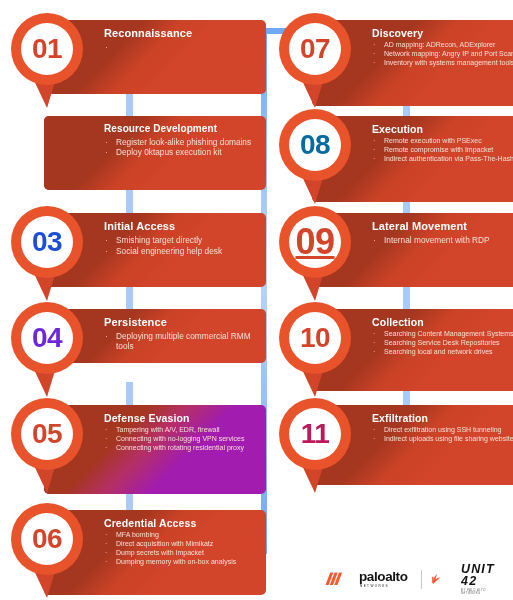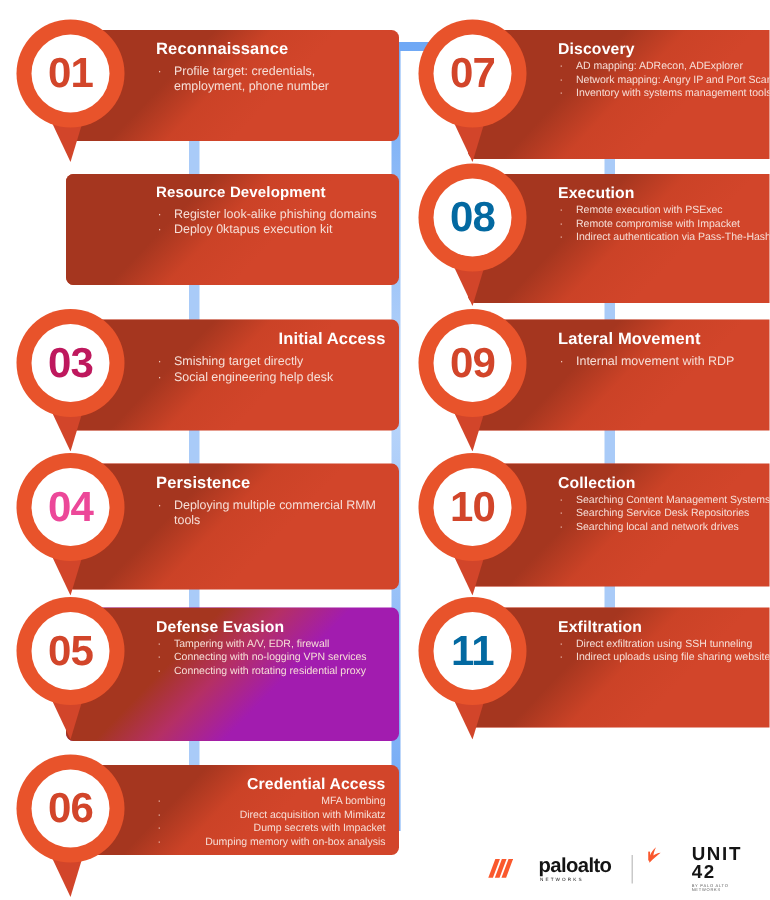--- a/index.html
+++ b/index.html
@@ -95,21 +95,21 @@
     font-weight: bold; font-size: 13.5px; color: #141414;
     letter-spacing: -0.4px; display: block;
   }
   .pan-sub {
     font-size: 3.1px; color: #141414; letter-spacing: 1.4px;
     display: block; margin-top: 1px; margin-left: 1px;
   }
   .divider {
     width: 1px; height: 19px; background: #C9C9C9; margin: 0 11px 0 13px;
   }
-  .logo-u42 { display: flex; gap: 19px; }
+  .logo-u42 { display: flex; align-items: center; gap: 19px; font-style: italic; }
   .u42-words { line-height: 1; }
   .u42-name {
     font-weight: bold; font-size: 12.5px; color: #141414;
     letter-spacing: 1.1px; display: block;
   }
   .u42-sub {
     font-size: 2.7px; color: #5b5b5b; letter-spacing: 0.5px;
     display: block; margin-top: 2px;
   }
 </style>
@@ -149,21 +149,21 @@
     <path d="M 232 551 L 264 551 L 264 31 L 296 31" fill="none" stroke="url(#bluefade2)" stroke-width="6" stroke-linecap="butt" stroke-linejoin="miter"></path>
   </svg>
 
   <div id="steps-host">
       <div class="step" style="left: 10px; top: 12px; width: 258px; height: 100px;">
         <div class="card" style="width: 222px; height: 74px; background: rgb(210, 69, 42);">
           <div class="shade"></div>
           <div class="card-inner">
             <div class="card-title" style="font-size: 11px;">Reconnaissance</div>
             <ul class="bullets" style="font-size: 8.3px;">
-              <li><span class="dot">·</span><span>Profile target: credentials, employment, phone number</span></li>
+              <li><span class="dot">·</span></li>
             </ul>
           </div>
         </div>
         <div class="pin" style="width: 74px; height: 96px;"><svg width="74" height="96" viewBox="0 0 74 96">
             <path d="M20 60 L37 96 L47 63 Z" fill="#D2452A"></path>
             <circle cx="37" cy="37" r="36" fill="#E8532B"></circle>
             <circle cx="37" cy="37" r="26" fill="#ffffff"></circle>
           </svg><div class="pin-num" style="top: 20px; font-size: 28px; line-height: 34px; color: rgb(210, 69, 42);">01</div></div>
       </div>
       <div class="step" style="left: 10px; top: 108px; width: 258px; height: 100px;">
@@ -175,69 +175,69 @@
               <li><span class="dot">·</span><span>Register look-alike phishing domains</span></li>
               <li><span class="dot">·</span><span>Deploy 0ktapus execution kit</span></li>
             </ul>
           </div>
         </div>
       </div>
       <div class="step" style="left: 10px; top: 205px; width: 258px; height: 100px;">
         <div class="card" style="width: 222px; height: 74px; background: rgb(210, 69, 42);">
           <div class="shade"></div>
           <div class="card-inner">
-            <div class="card-title" style="font-size: 11px; text-align: right;">Initial Access</div>
+            <div class="card-title" style="font-size: 11px;">Initial Access</div>
             <ul class="bullets" style="font-size: 8.3px;">
               <li><span class="dot">·</span><span>Smishing target directly</span></li>
               <li><span class="dot">·</span><span>Social engineering help desk</span></li>
             </ul>
           </div>
         </div>
         <div class="pin" style="width: 74px; height: 96px;"><svg width="74" height="96" viewBox="0 0 74 96">
             <path d="M20 60 L37 96 L47 63 Z" fill="#D2452A"></path>
             <circle cx="37" cy="37" r="36" fill="#E8532B"></circle>
             <circle cx="37" cy="37" r="26" fill="#ffffff"></circle>
-          </svg><div class="pin-num" style="top: 20px; font-size: 28px; line-height: 34px; color: #be185d;">03</div></div>
+          </svg><div class="pin-num" style="top: 20px; font-size: 28px; line-height: 34px; color: #1d4ed8;">03</div></div>
       </div>
       <div class="step" style="left: 10px; top: 301px; width: 258px; height: 100px;">
-        <div class="card" style="width: 222px; height: 84px; background: rgb(210, 69, 42);">
+        <div class="card" style="width: 222px; height: 54px; background: rgb(210, 69, 42);">
           <div class="shade"></div>
           <div class="card-inner">
             <div class="card-title" style="font-size: 11px;">Persistence</div>
             <ul class="bullets" style="font-size: 8.3px;">
               <li><span class="dot">·</span><span>Deploying multiple commercial RMM tools</span></li>
             </ul>
           </div>
         </div>
         <div class="pin" style="width: 74px; height: 96px;"><svg width="74" height="96" viewBox="0 0 74 96">
             <path d="M20 60 L37 96 L47 63 Z" fill="#D2452A"></path>
             <circle cx="37" cy="37" r="36" fill="#E8532B"></circle>
             <circle cx="37" cy="37" r="26" fill="#ffffff"></circle>
-          </svg><div class="pin-num" style="top: 20px; font-size: 28px; line-height: 34px; color: #ec4899;">04</div></div>
+          </svg><div class="pin-num" style="top: 20px; font-size: 28px; line-height: 34px; color: #6d28d9;">04</div></div>
       </div>
       <div class="step" style="left: 10px; top: 397px; width: 258px; height: 115px;">
         <div class="card" style="width: 222px; height: 89px; background: #a21caf;">
           <div class="shade"></div>
           <div class="card-inner">
             <div class="card-title" style="font-size: 10.5px;">Defense Evasion</div>
             <ul class="bullets" style="font-size: 7px;">
               <li><span class="dot">·</span><span>Tampering with A/V, EDR, firewall</span></li>
               <li><span class="dot">·</span><span>Connecting with no-logging VPN services</span></li>
               <li><span class="dot">·</span><span>Connecting with rotating residential proxy</span></li>
             </ul>
           </div>
         </div>
         <div class="pin" style="width: 74px; height: 96px;"><svg width="74" height="96" viewBox="0 0 74 96">
             <path d="M20 60 L37 96 L47 63 Z" fill="#D2452A"></path>
             <circle cx="37" cy="37" r="36" fill="#E8532B"></circle>
             <circle cx="37" cy="37" r="26" fill="#ffffff"></circle>
           </svg><div class="pin-num" style="top: 20px; font-size: 28px; line-height: 34px; color: rgb(210, 69, 42);">05</div></div>
       </div>
       <div class="step" style="left: 10px; top: 502px; width: 258px; height: 106px;">
-        <div class="card" style="width: 222px; height: 60px; background: rgb(210, 69, 42); text-align: right;">
+        <div class="card" style="width: 222px; height: 85px; background: rgb(210, 69, 42);">
           <div class="shade"></div>
           <div class="card-inner">
             <div class="card-title" style="font-size: 10.5px;">Credential Access</div>
             <ul class="bullets" style="font-size: 7px;">
               <li><span class="dot">·</span><span>MFA bombing</span></li>
               <li><span class="dot">·</span><span>Direct acquisition with Mimikatz</span></li>
               <li><span class="dot">·</span><span>Dump secrets with Impacket</span></li>
               <li><span class="dot">·</span><span>Dumping memory with on-box analysis</span></li>
             </ul>
           </div>
@@ -291,21 +291,21 @@
             <div class="card-title" style="font-size: 11px;">Lateral Movement</div>
             <ul class="bullets" style="font-size: 8.3px;">
               <li><span class="dot">·</span><span>Internal movement with RDP</span></li>
             </ul>
           </div>
         </div>
         <div class="pin" style="width: 74px; height: 96px;"><svg width="74" height="96" viewBox="0 0 74 96">
             <path d="M20 60 L37 96 L47 63 Z" fill="#D2452A"></path>
             <circle cx="37" cy="37" r="36" fill="#E8532B"></circle>
             <circle cx="37" cy="37" r="26" fill="#ffffff"></circle>
-          </svg><div class="pin-num" style="top: 20px; font-size: 28px; line-height: 34px; color: rgb(210, 69, 42);">09</div></div>
+          </svg><div class="pin-num" style="top: 20px; font-size: 36px; line-height: 34px; color: rgb(210, 69, 42); text-decoration: underline;">09</div></div>
       </div>
       <div class="step" style="left: 278px; top: 301px; width: 264px; height: 108px;">
         <div class="card" style="width: 228px; height: 82px; background: rgb(210, 69, 42);">
           <div class="shade"></div>
           <div class="card-inner">
             <div class="card-title" style="font-size: 10.5px;">Collection</div>
             <ul class="bullets" style="font-size: 7px;">
               <li><span class="dot">·</span><span>Searching Content Management Systems</span></li>
               <li><span class="dot">·</span><span>Searching Service Desk Repositories</span></li>
               <li><span class="dot">·</span><span>Searching local and network drives</span></li>
@@ -326,21 +326,21 @@
             <ul class="bullets" style="font-size: 7px;">
               <li><span class="dot">·</span><span>Direct exfiltration using SSH tunneling</span></li>
               <li><span class="dot">·</span><span>Indirect uploads using file sharing websites</span></li>
             </ul>
           </div>
         </div>
         <div class="pin" style="width: 74px; height: 96px;"><svg width="74" height="96" viewBox="0 0 74 96">
             <path d="M20 60 L37 96 L47 63 Z" fill="#D2452A"></path>
             <circle cx="37" cy="37" r="36" fill="#E8532B"></circle>
             <circle cx="37" cy="37" r="26" fill="#ffffff"></circle>
-          </svg><div class="pin-num" style="top: 20px; font-size: 28px; line-height: 34px; color: #0369a1;">11</div></div>
+          </svg><div class="pin-num" style="top: 20px; font-size: 28px; line-height: 34px; color: #be185d;">11</div></div>
       </div>
     </div>
 
   <div id="footer">
     <div class="logo-pan">
       <svg class="pan-mark" width="17" height="14" viewBox="0 0 17 14">
         <g fill="#FA582D">
           <path d="M5.2 0.6 L8.3 0.6 L3.6 13.1 L0.5 13.1 Z"></path>
           <path d="M9.6 0.6 L12.7 0.6 L8.0 13.1 L4.9 13.1 Z"></path>
           <path d="M14.0 0.6 L17.1 0.6 L12.4 13.1 L9.3 13.1 Z"></path>

